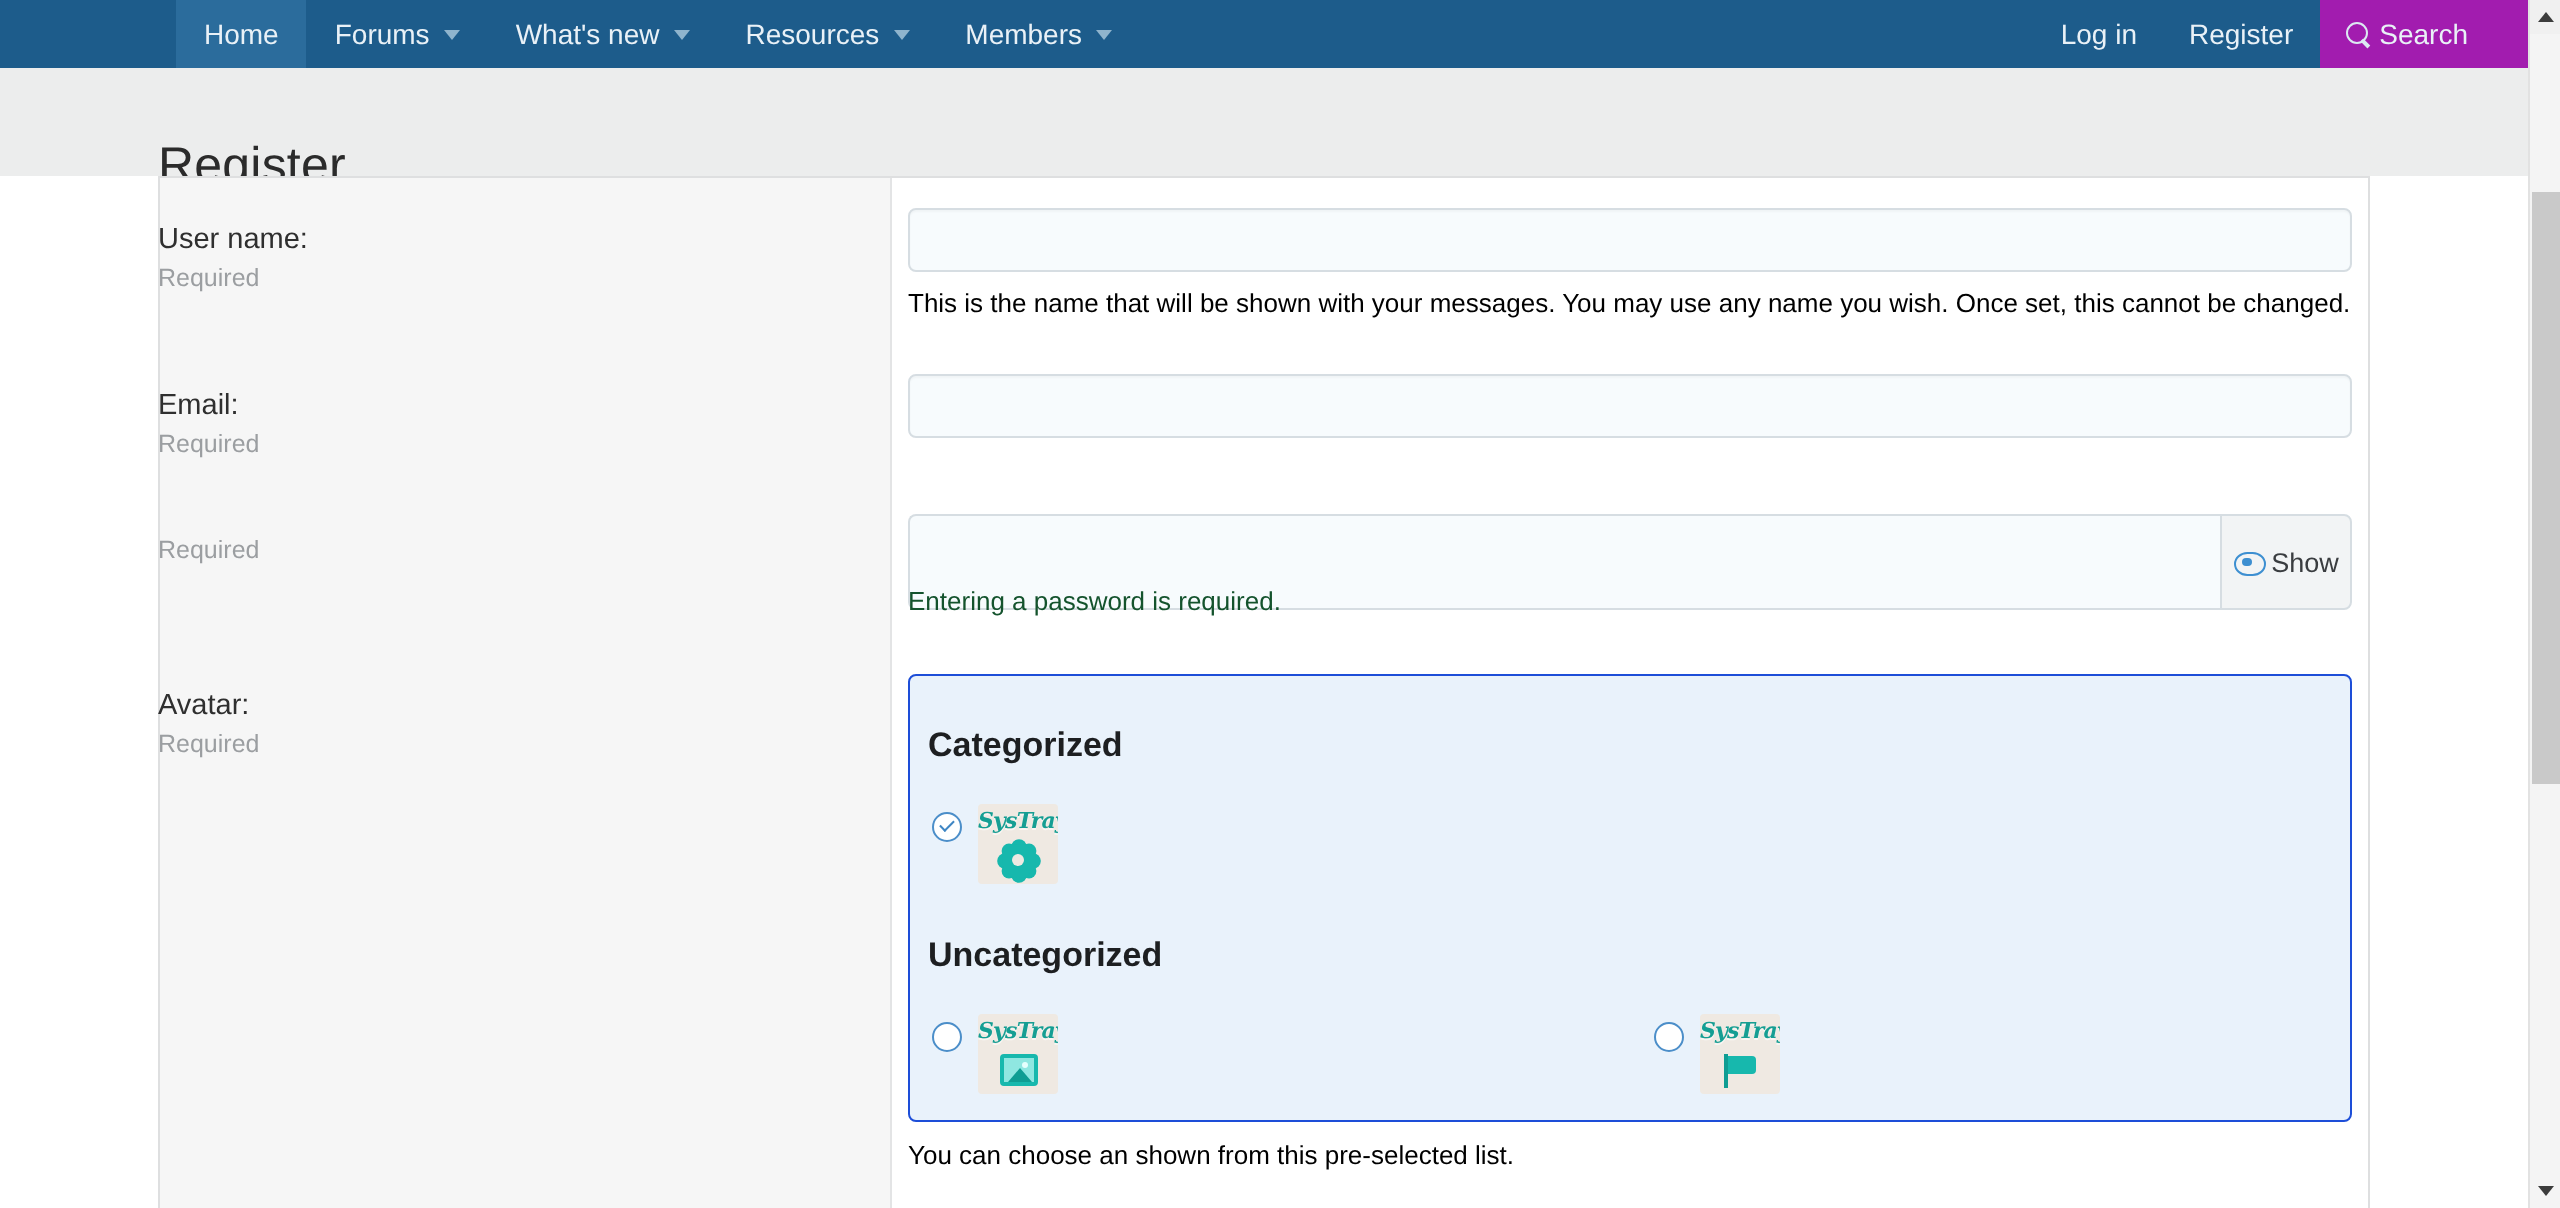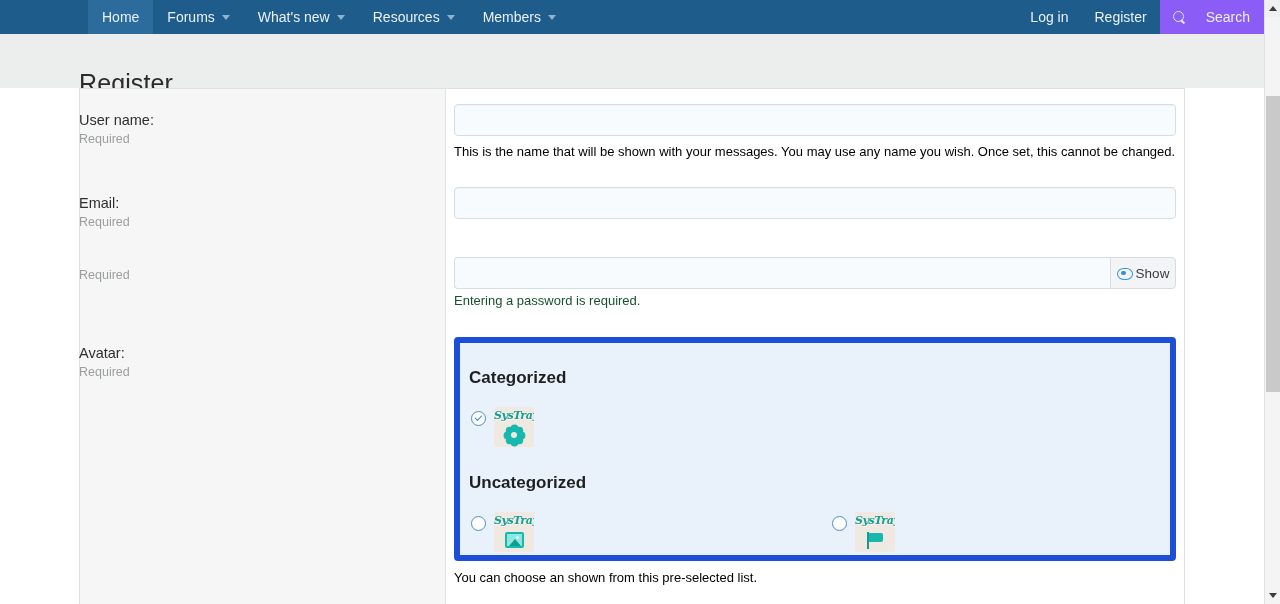--- a/index.html
+++ b/index.html
@@ -56,23 +56,23 @@
     border-top: 5px solid #8fb4cd;
     display: inline-block;
   }
   .nav-right {
     margin-left: auto;
     display: flex;
     align-items: stretch;
   }
   .nav-right .nav-item { padding: 0 13px; }
   .nav-item.search-box {
-    background: #8b5cf6;
-    gap: 20px;
-    padding-right: 14px;
+    background: #a21caf;
+    gap: 4px;
+    padding-right: 30px;
   }
   .search-glyph {
     position: relative;
     width: 13px; height: 13px;
     display: inline-block;
   }
   .search-glyph::before {
     content: "";
     position: absolute;
     left: 0; top: 0;
@@ -192,21 +192,21 @@
     color: #000000;
     white-space: nowrap;
   }
   .field-hint.dark { color: #14532d; }
 
   
   .pw-wrap {
     position: absolute;
     display: flex;
     align-items: stretch;
-    height: 32px;
+    height: 48px;
   }
   .pw-input {
     flex: 1;
     background: #f7fbfd;
     border: 1px solid #d6dde2;
     border-right: none;
     border-radius: 4px 0 0 4px;
   }
   .pw-show {
     width: 66px;
@@ -240,21 +240,21 @@
     left: 4.6px; top: 2.7px;
     width: 4.6px; height: 4.6px;
     background: #3d8fd1;
     border-radius: 50%;
   }
 
   
   .avatar-box {
     position: absolute;
     background: #e9f2fb;
-    border: 6px solid #1d4ed8;
+    border: 1px solid #1d4ed8;
     border-radius: 4px;
   }
   .avatar-group-title {
     font-size: 17px;
     font-weight: bold;
     color: #1d1f21;
     position: absolute;
   }
   .avatar-choice {
     position: absolute;

